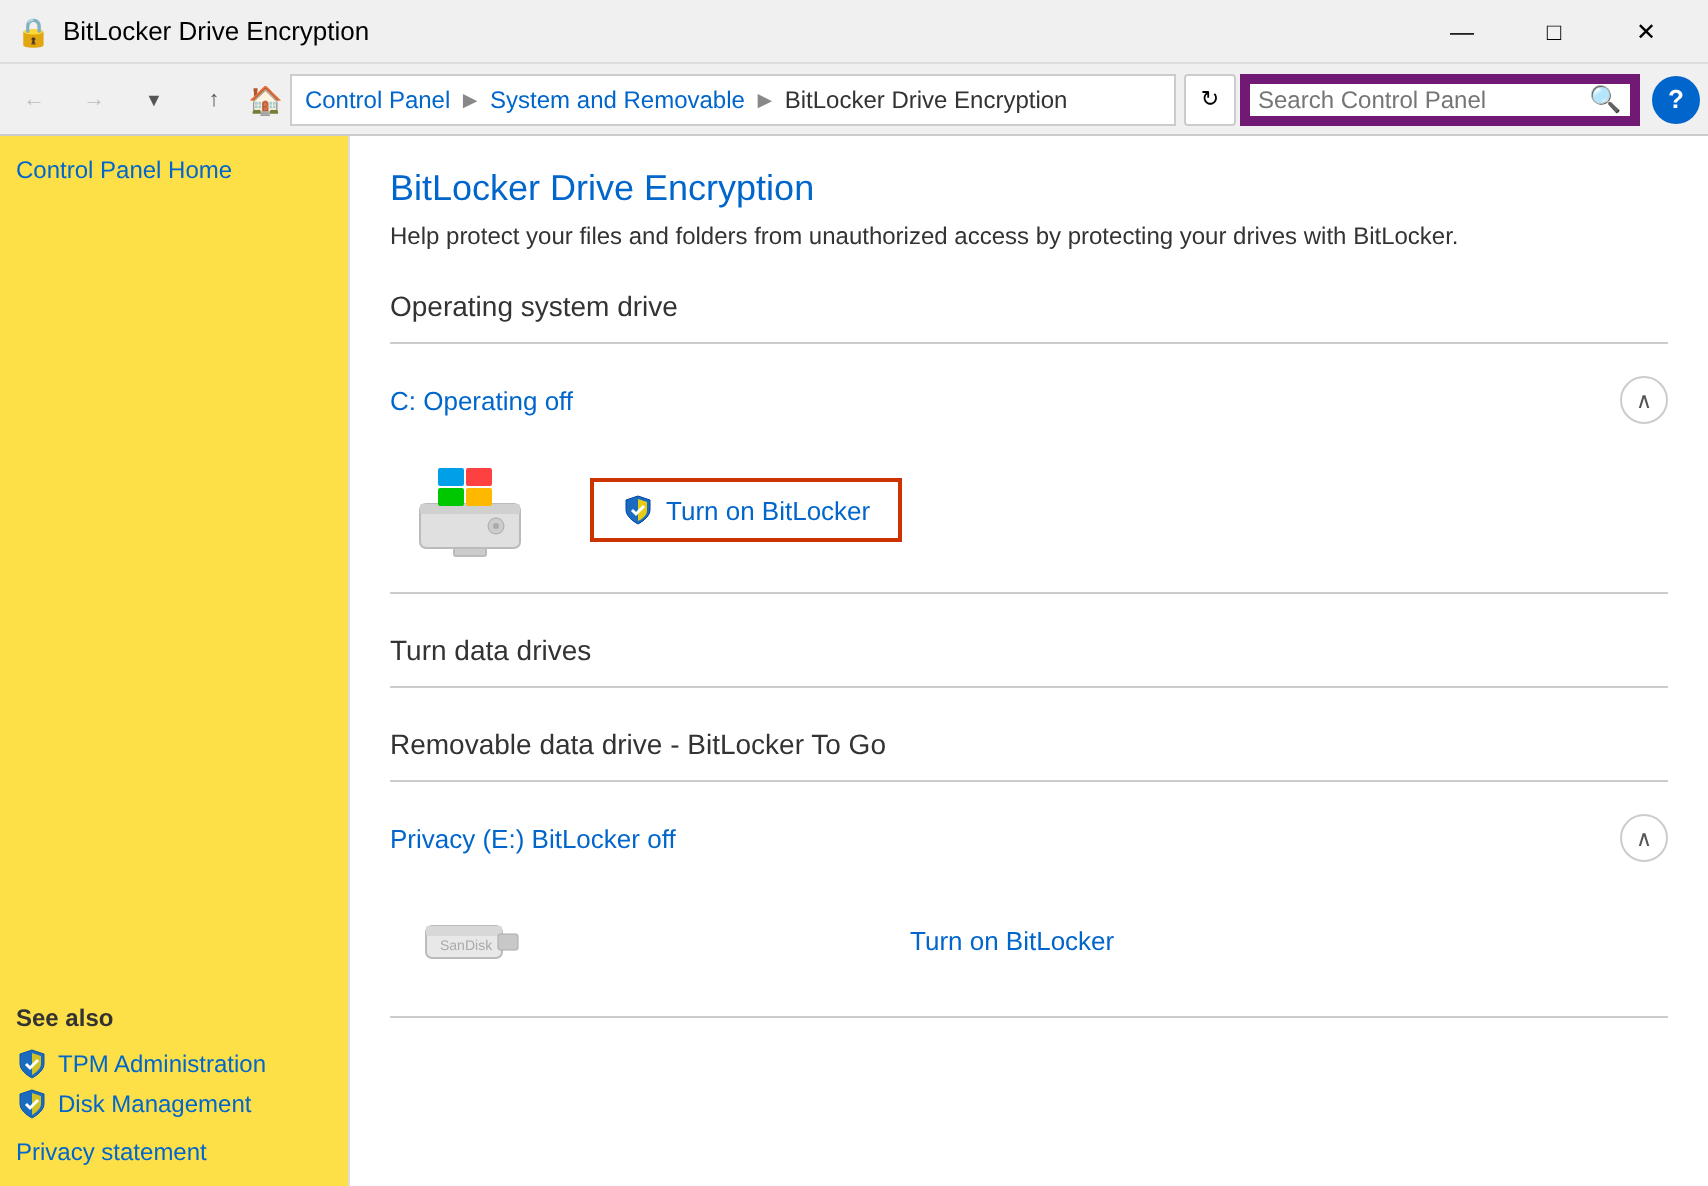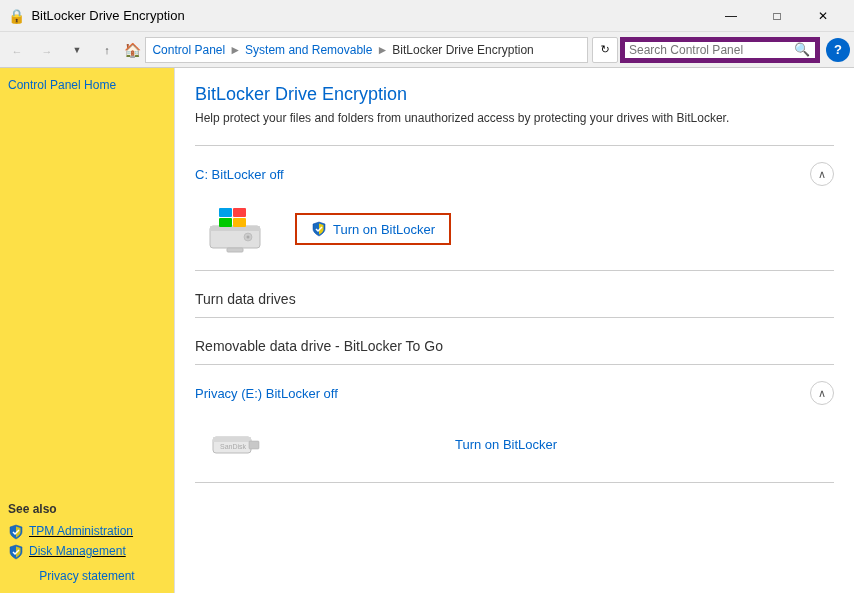--- a/index.html
+++ b/index.html
@@ -101,24 +101,24 @@
 
     .sidebar-section-title {
       font-size: 12px;
       font-weight: 600;
       color: #333;
       margin-bottom: 6px;
       margin-top: auto;
     }
     .sidebar-item {
       display: flex;
+      align-items: center;
       gap: 5px;
       padding: 2px 0;
       cursor: pointer;
-      text-decoration: underline;
     }
     .sidebar-item-label {
       color: #0066cc;
       font-size: 12px;
     }
     .sidebar-privacy {
       color: #0066cc;
       font-size: 12px;
       cursor: pointer;
       margin-top: 4px;
@@ -286,35 +286,36 @@
 
     <div class="sidebar-item">
       <svg class="shield-icon" viewBox="0 0 16 16">
         <path d="M8 1 L14 3 L14 8 C14 12 8 15 8 15 C8 15 2 12 2 8 L2 3 Z" fill="#1a6bbf" stroke="#1155aa" stroke-width="0.5"></path>
         <path d="M8 2.5 L12.5 4 L12.5 8 C12.5 11 8 13.5 8 13.5" fill="#ffd700" opacity="0.8"></path>
         <path d="M5 8 L7 10 L11 6" stroke="white" stroke-width="1.5" fill="none"></path>
       </svg>
       <span class="sidebar-item-label">Disk Management</span>
     </div>
 
-    <div style="margin-top:6px;text-align:center;">
+    <div style="margin-top:6px;">
       <span class="sidebar-privacy">Privacy statement</span>
     </div>
   </div>
 
   <div class="content">
 
     <h1 class="page-title">BitLocker Drive Encryption</h1>
     <p class="page-desc">Help protect your files and folders from unauthorized access by protecting your drives with BitLocker.</p>
 
+    <div class="section-header">Operating system drive</div>
     <hr class="section-divider">
 
     <div class="drive-section">
       <div class="drive-header">
-        <span class="drive-name-link">C: BitLocker off</span>
+        <span class="drive-name-link">C: Operating off</span>
         <button class="chevron-btn">∧</button>
       </div>
       <div class="drive-content">
 
         <div class="windows-drive">
           <svg width="60" height="50" viewBox="0 0 60 50">
 
             <rect x="5" y="22" width="50" height="22" rx="3" fill="#e0e0e0" stroke="#bbb" stroke-width="1"></rect>
             <rect x="5" y="22" width="50" height="5" rx="1" fill="#d0d0d0"></rect>
             <circle cx="43" cy="33" r="4" fill="#ccc" stroke="#aaa" stroke-width="0.5"></circle>

